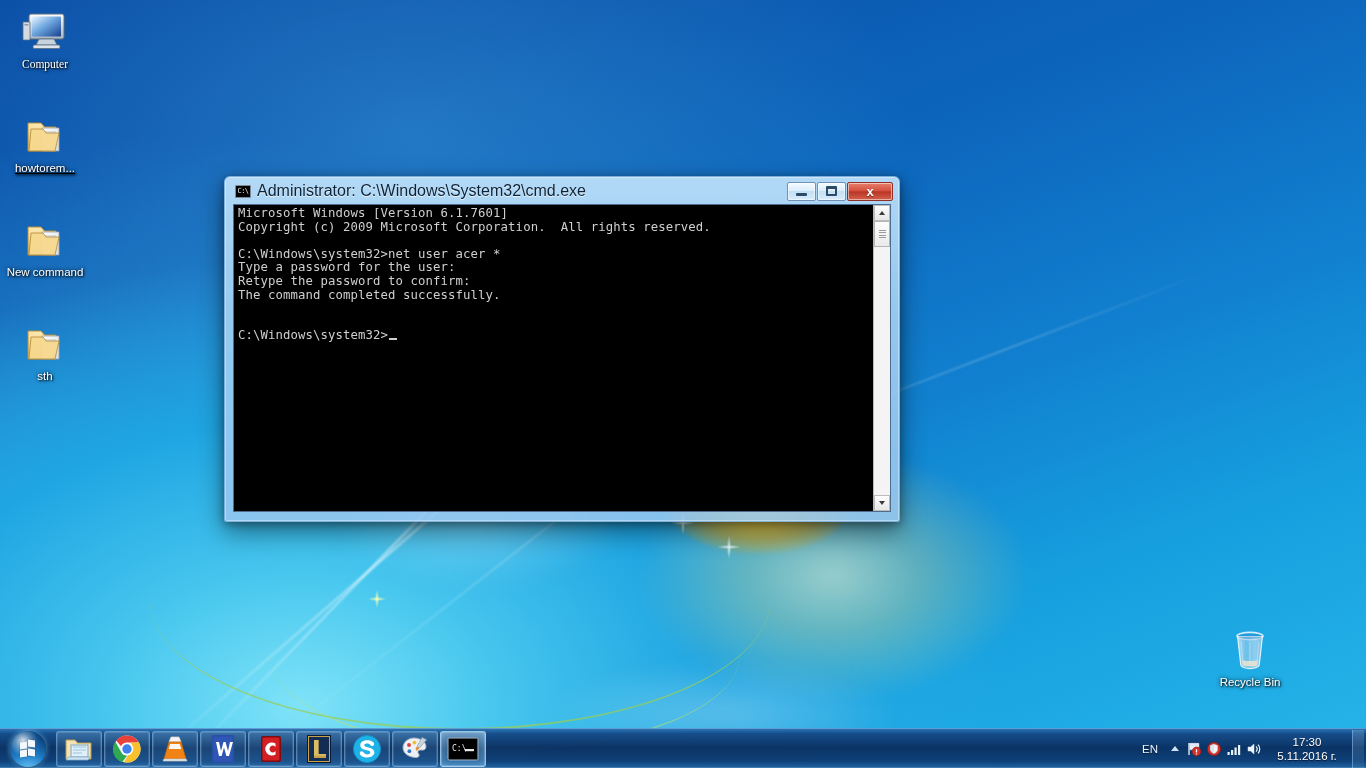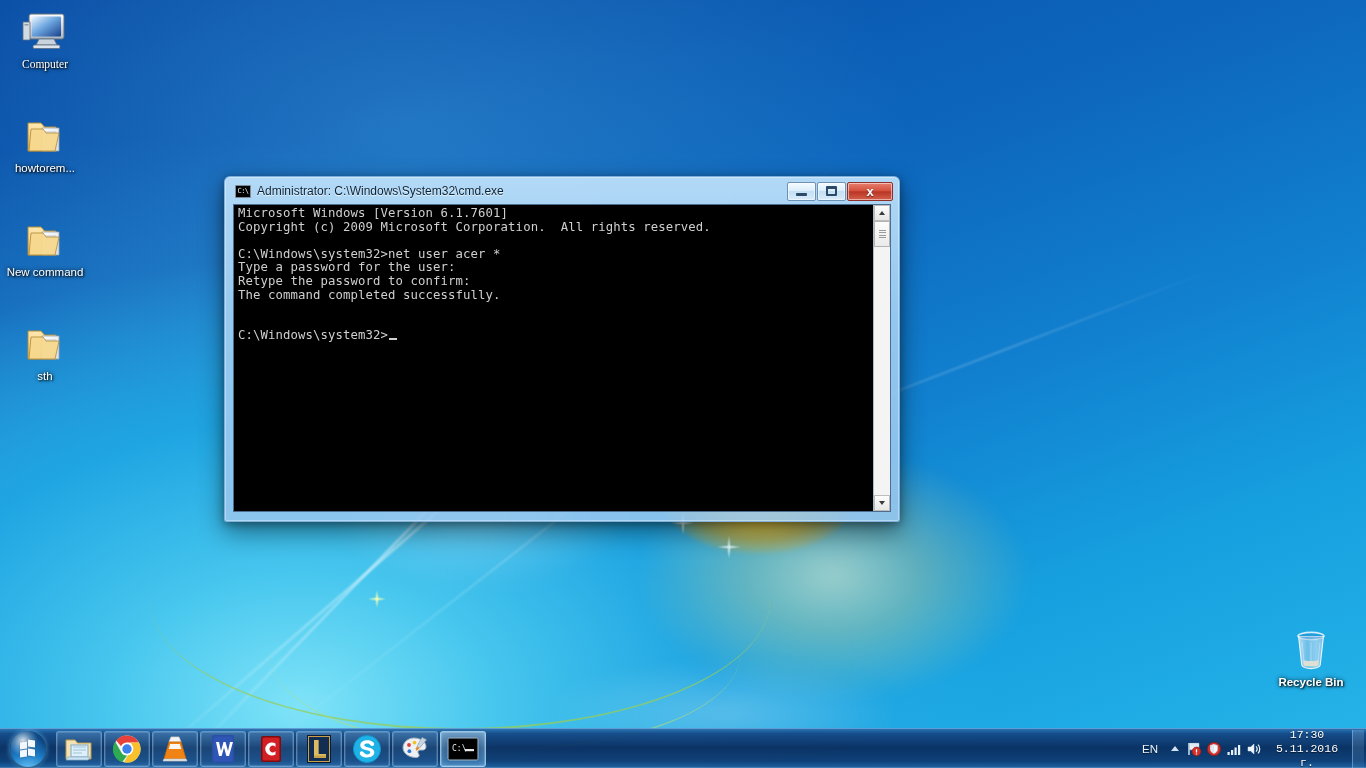--- a/index.html
+++ b/index.html
@@ -86,21 +86,21 @@
     position:relative;
   }
   #titlebar .tb-ico {
     width:16px; height:13px; background:#000; border:1px solid #7d8a96;
     margin-right:6px; position:relative; flex:0 0 auto; border-radius:1px;
     display:flex; align-items:center; justify-content:center;
     font-family:"DejaVu Sans Mono", monospace; font-size:7px; color:#e8e8e8;
     line-height:1; letter-spacing:-.5px;
   }
   #titlebar .tb-text {
-    font-size:12px; color:#0c2236; white-space:nowrap;
+    font-size:16px; color:#0c2236; white-space:nowrap;
     text-shadow:0 1px 1px rgba(255,255,255,.85);
   }
   .tb-buttons { margin-left:auto; display:flex; align-items:center; height:20px; }
   .tb-btn {
     width:29px; height:19px; margin-left:1px;
     border:1px solid #6f92b4; border-radius:2px;
     background:linear-gradient(180deg,#f4fbff 0%,#ddeefb 45%,#c3e0f5 50%,#d8ecfb 100%);
     display:flex; align-items:center; justify-content:center;
     box-shadow:0 0 0 1px rgba(255,255,255,.5) inset;
   }
@@ -203,21 +203,21 @@
   
   #tray { margin-left:auto; display:flex; align-items:center; height:32px; padding-right:2px; }
   .tray-lang { font-size:11.5px; color:#e9f3fb; padding:0 8px; text-shadow:0 1px 1px rgba(0,0,0,.6); }
   .tray-chev {
     width:18px; height:30px; display:flex; align-items:center; justify-content:center;
   }
   .tray-chev b { width:0;height:0;border-left:4px solid transparent;border-right:4px solid transparent;border-bottom:5px solid #cfe3f4; display:block; }
   .tray-ico { width:20px; height:30px; display:flex; align-items:center; justify-content:center; }
   #clock {
     width:86px; text-align:center; color:#fff; font-size:11.5px; line-height:14px;
-    text-shadow:0 1px 1px rgba(0,0,0,.65); padding:0 2px;font-family:Liberation Mono, monospace;
+    text-shadow:0 1px 1px rgba(0,0,0,.65); padding:0 2px;
   }
   #showdesk {
     width:12px; height:38px; margin-left:2px;
     border-left:1px solid rgba(160,210,255,.45);
     background:linear-gradient(180deg, rgba(190,225,255,.22), rgba(120,180,235,.10));
   }
 </style>
 </head>
 <body>
 
@@ -261,21 +261,21 @@
       <rect x="10" y="6.5" width="29" height="20" rx="1" fill="url(#scr)"></rect>
       <path d="M17 29h15l3 6H14z" fill="#c8d3dd" stroke="#5d6f80" stroke-width=".8"></path>
       <rect x="11" y="35" width="27" height="3.5" rx="1.5" fill="#dde5ec" stroke="#5d6f80" stroke-width=".8"></rect>
       <path d="M1 12h7v18H1z" fill="#d2dbe4" stroke="#5d6f80" stroke-width=".8"></path>
       <rect x="2.5" y="14" width="4" height="1.5" fill="#8b9aa8"></rect>
     </svg>
   </div>
   <div class="cap">Computer</div>
 </div>
 
-<div class="desk-icon" style="left:2px;top:110px;">
+<div class="desk-icon" style="left:2px;top:110px;text-decoration:underline;">
   <div class="glyph">
     <svg width="44" height="42" viewBox="0 0 44 42">
       <defs>
         <linearGradient id="fb" x1="0" y1="0" x2="0" y2="1">
           <stop offset="0" stop-color="#ffe9b0"></stop>
             <stop offset="1" stop-color="#e8c069"></stop>
         </linearGradient>
         <linearGradient id="fp" x1="0" y1="0" x2="1" y2="1">
           <stop offset="0" stop-color="#ffffff"></stop>
             <stop offset="1" stop-color="#d8dde3"></stop>
@@ -307,21 +307,21 @@
     <svg width="44" height="42" viewBox="0 0 44 42">
       <path d="M5 7h13l3.5 4H33v24H5z" fill="url(#fb)" stroke="#b38c3c" stroke-width="1"></path>
       <path d="M19 12h17v23H19z" fill="url(#fp)" stroke="#9aa3ad" stroke-width=".8"></path>
       <path d="M22 16h11M22 19h11M22 22h8" stroke="#c3cad2" stroke-width="1"></path>
       <path d="M8 13h12l3 4h13l-4 18H6z" fill="#f7d98f" stroke="#b38c3c" stroke-width=".9" opacity=".95"></path>
     </svg>
   </div>
   <div class="cap">sth</div>
 </div>
 
-<div class="desk-icon" style="left:1268px;top:624px;font-weight:bold;">
+<div class="desk-icon" style="left:1207px;top:624px;">
   <div class="glyph">
     <svg width="44" height="46" viewBox="0 0 44 46">
       <defs>
         <linearGradient id="bin" x1="0" y1="0" x2="1" y2="0">
           <stop offset="0" stop-color="#cfe6f7" stop-opacity=".85"></stop>
           <stop offset=".35" stop-color="#9fcdeb" stop-opacity=".6"></stop>
           <stop offset=".7" stop-color="#bcdef5" stop-opacity=".7"></stop>
           <stop offset="1" stop-color="#8fc2e4" stop-opacity=".85"></stop>
         </linearGradient>
       </defs>

